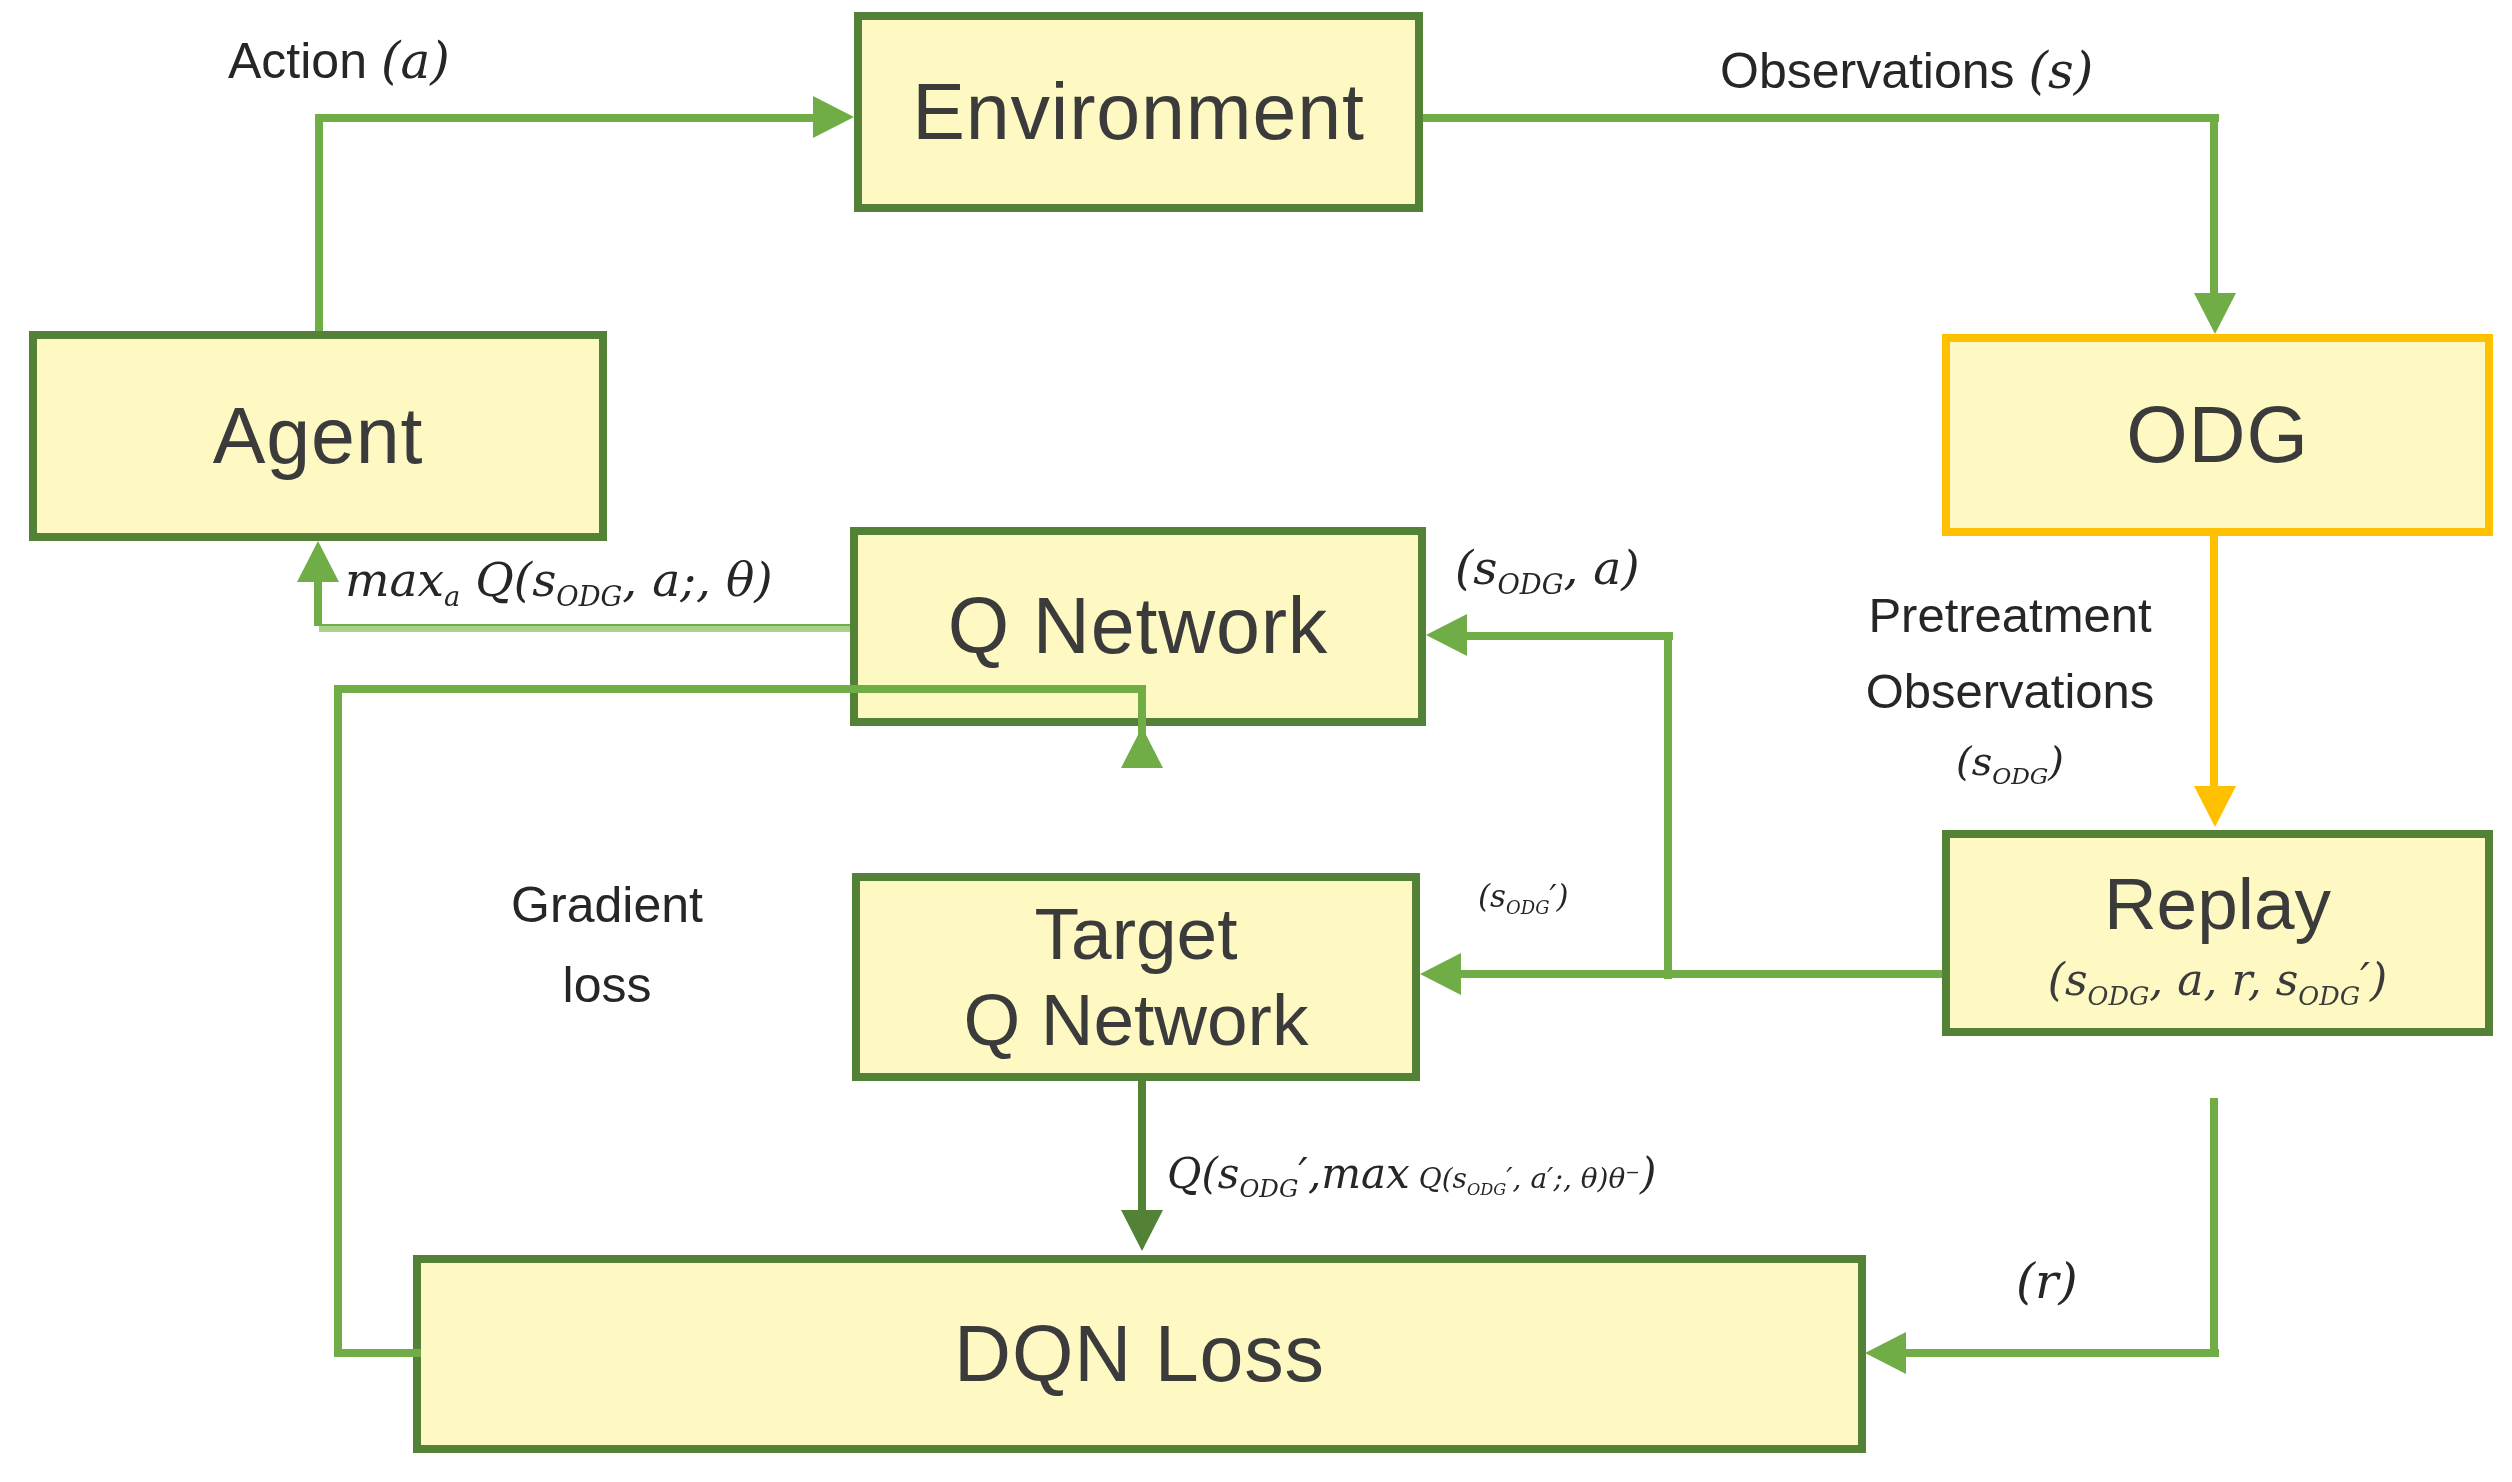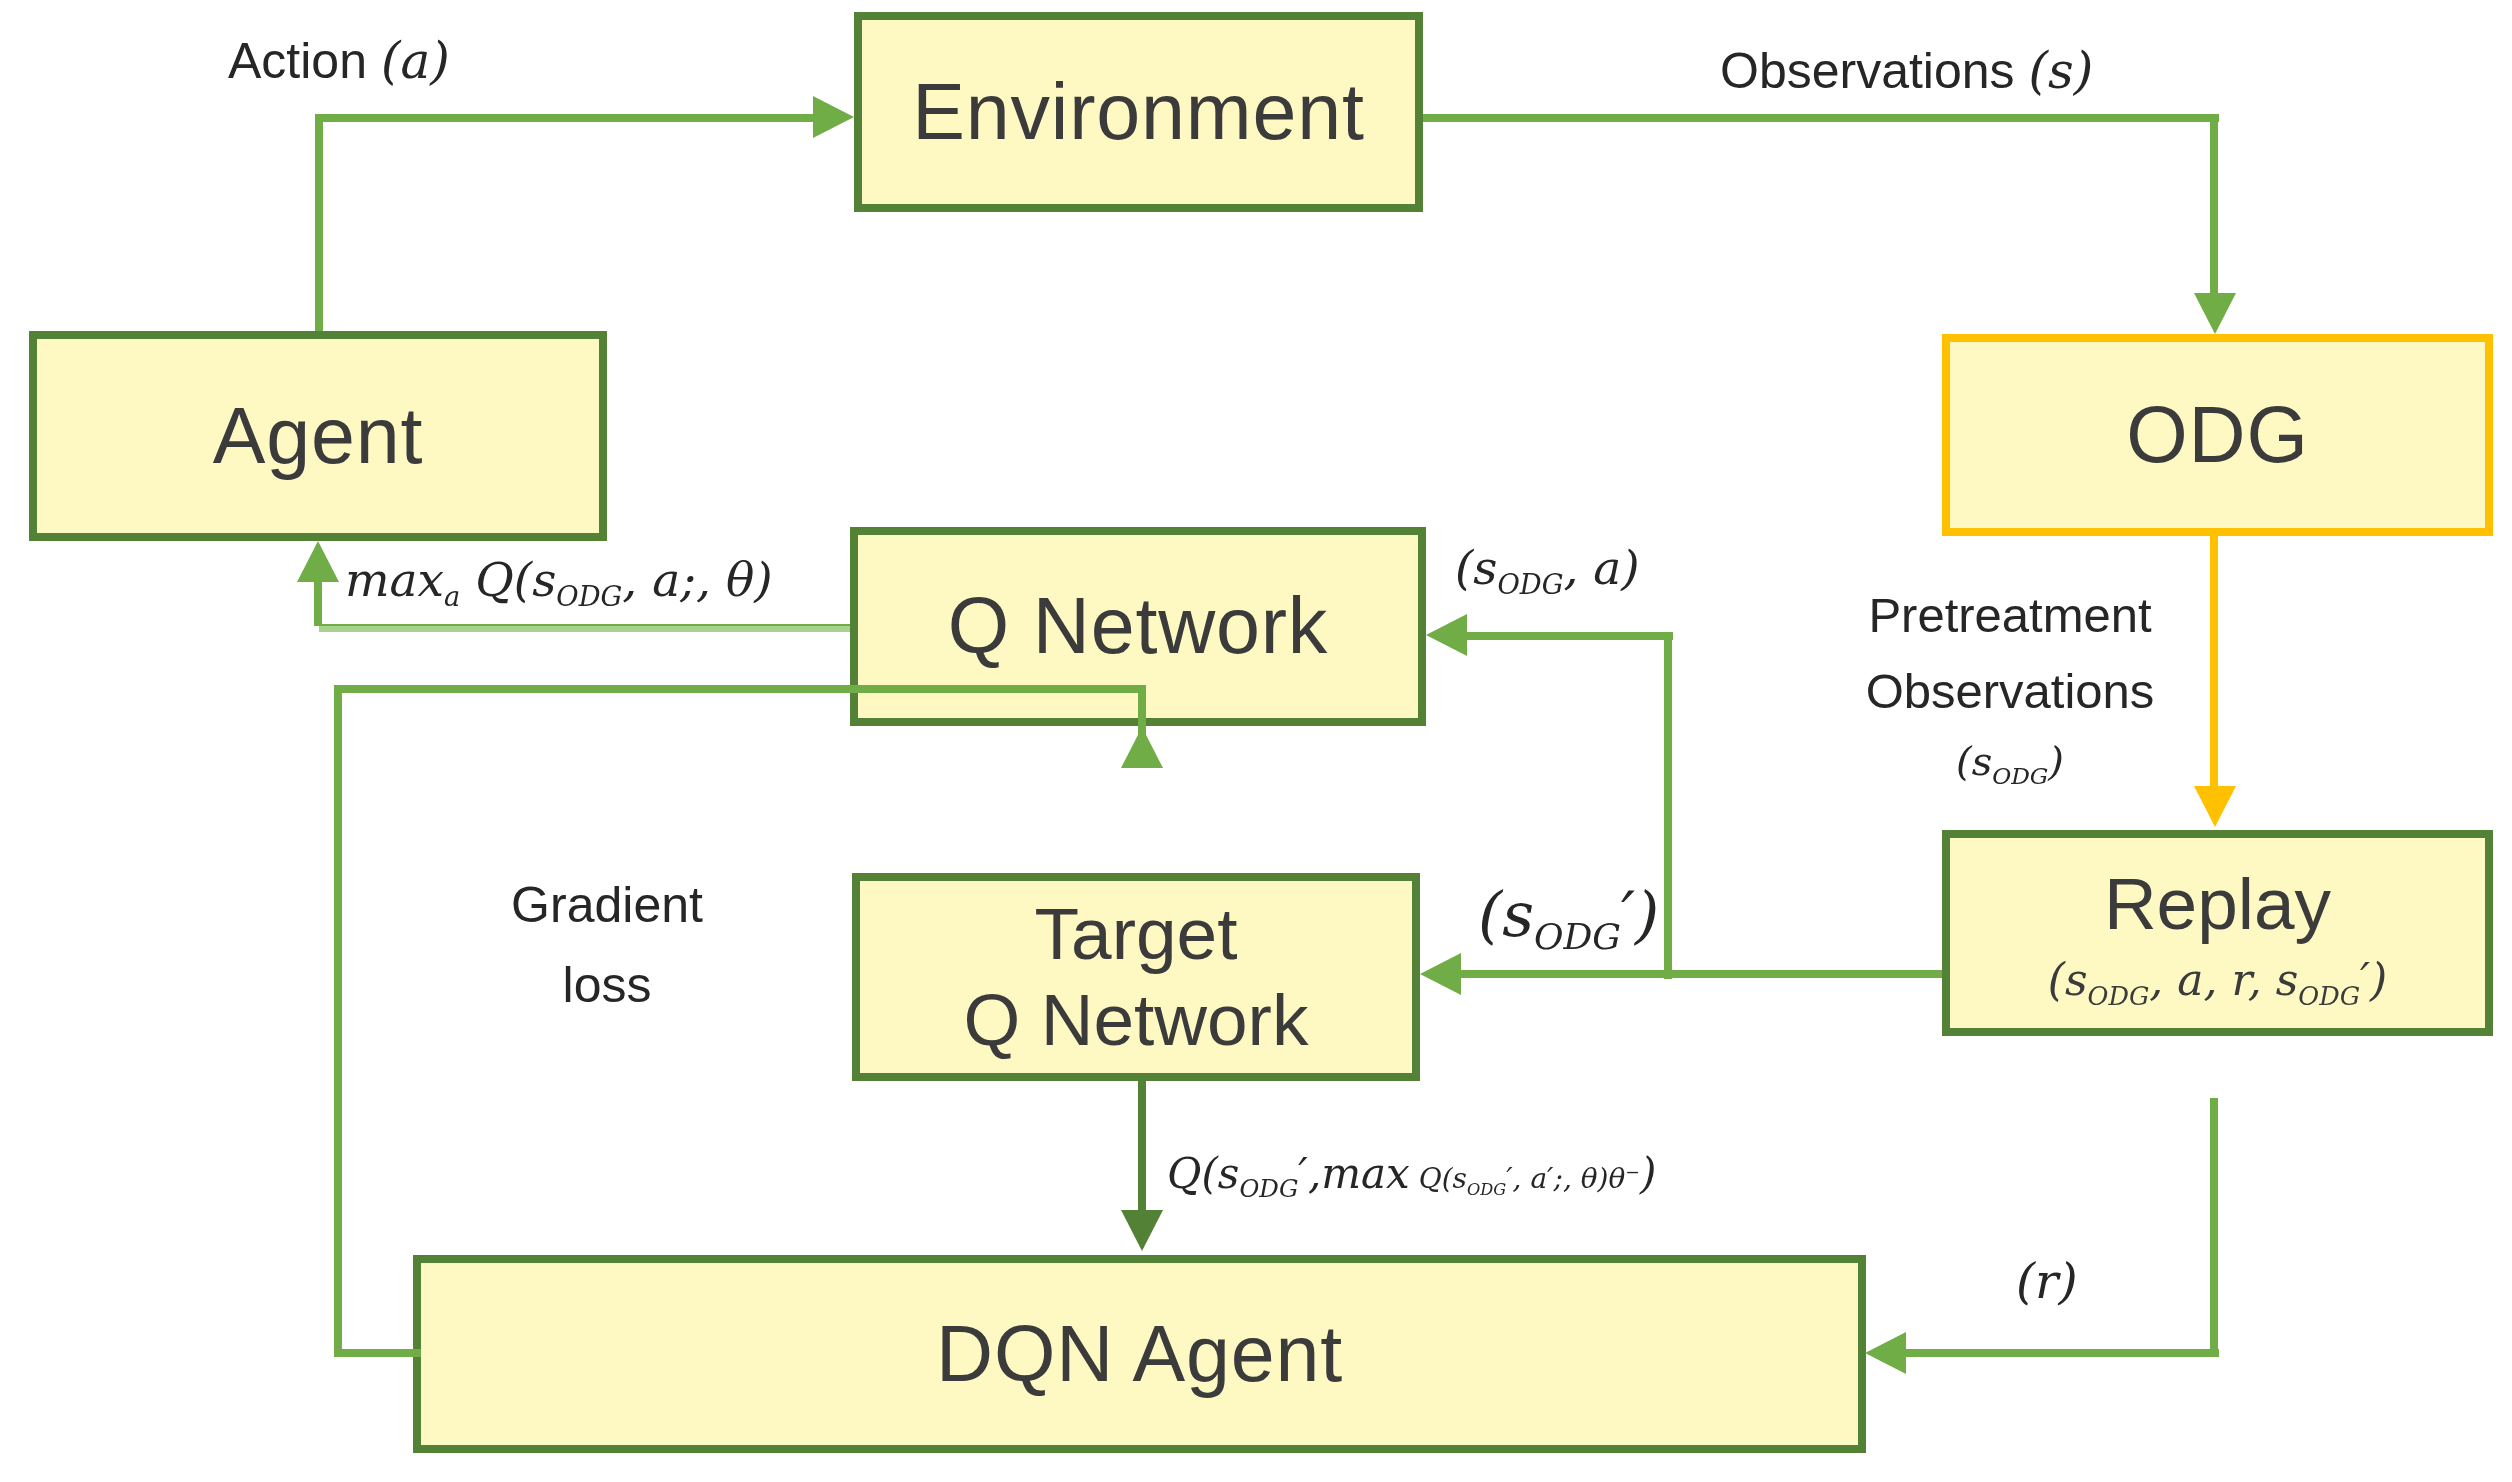--- a/index.html
+++ b/index.html
@@ -61,21 +61,21 @@
     <div class="medtext">Target</div>
     <div class="medtext">Q Network</div>
   </div>
 
   <div class="box" style="left:1942px;top:830px;width:551px;height:206px;">
     <div class="medtext">Replay</div>
     <div class="math tuple"><span>(s</span><sub>ODG</sub><span>, a, r, s</span><sub>ODG</sub><span>′)</span></div>
   </div>
 
   <div class="box" style="left:413px;top:1255px;width:1453px;height:198px;">
-    <div class="bigtext">DQN Agent</div>
+    <div class="bigtext">DQN Loss</div>
   </div>
 
   <div class="vline" style="left:315px;top:114px;width:8.3px;height:217px;"></div>
   <div class="hline" style="left:315px;top:114px;width:501px;height:8.3px;"></div>
   <div class="arrow right" style="left:813px;top:96px;"></div>
   <div class="elabel" style="left:228px;top:32px;"><span>Action</span>&nbsp;<span class="math">(a)</span></div>
 
   <div class="hline" style="left:1423px;top:114px;width:796px;height:8.3px;"></div>
   <div class="vline" style="left:2210px;top:114px;width:8.3px;height:182px;"></div>
   <div class="arrow down" style="left:2194px;top:293px;"></div>
@@ -88,21 +88,21 @@
     <div>Observations</div>
     <div class="math" style="font-size:40px;"><span>(s</span><sub>ODG</sub><span>)</span></div>
   </div>
 
   <div class="hline" style="left:1461px;top:970px;width:481px;height:8.3px;"></div>
   <div class="arrow left" style="left:1420px;top:953px;"></div>
   <div class="vline" style="left:1664px;top:632px;width:8.3px;height:347px;"></div>
   <div class="hline" style="left:1467px;top:632px;width:206px;height:8.3px;"></div>
   <div class="arrow left" style="left:1426px;top:614px;"></div>
   <div class="elabel math" style="left:1455px;top:540px;font-size:47px;"><span>(s</span><sub>ODG</sub><span>, a)</span></div>
-  <div class="elabel math" style="left:1478px;top:878px;font-size:62px;"><span>(s</span><sub>ODG</sub><span>′)</span></div>
+  <div class="elabel math" style="left:1478px;top:878px;font-size:31px;"><span>(s</span><sub>ODG</sub><span>′)</span></div>
 
   <div class="hline lightline" style="left:319px;top:624px;width:531px;height:6px;"></div>
   <div class="vline" style="left:314px;top:580px;width:8.3px;height:46px;"></div>
   <div class="arrow up" style="left:297px;top:541px;"></div>
   <div class="elabel math" style="left:345px;top:552px;font-size:47px;"><span>max</span><sub>a</sub><span> Q(s</span><sub>ODG</sub><span>, a;, θ)</span></div>
 
   <div class="hline" style="left:334px;top:1349px;width:87px;height:8.3px;"></div>
   <div class="vline" style="left:334px;top:685px;width:8.3px;height:672px;"></div>
   <div class="hline" style="left:334px;top:685px;width:812px;height:8.3px;"></div>
   <div class="vline" style="left:1138px;top:693px;width:8.3px;height:73px;"></div>

